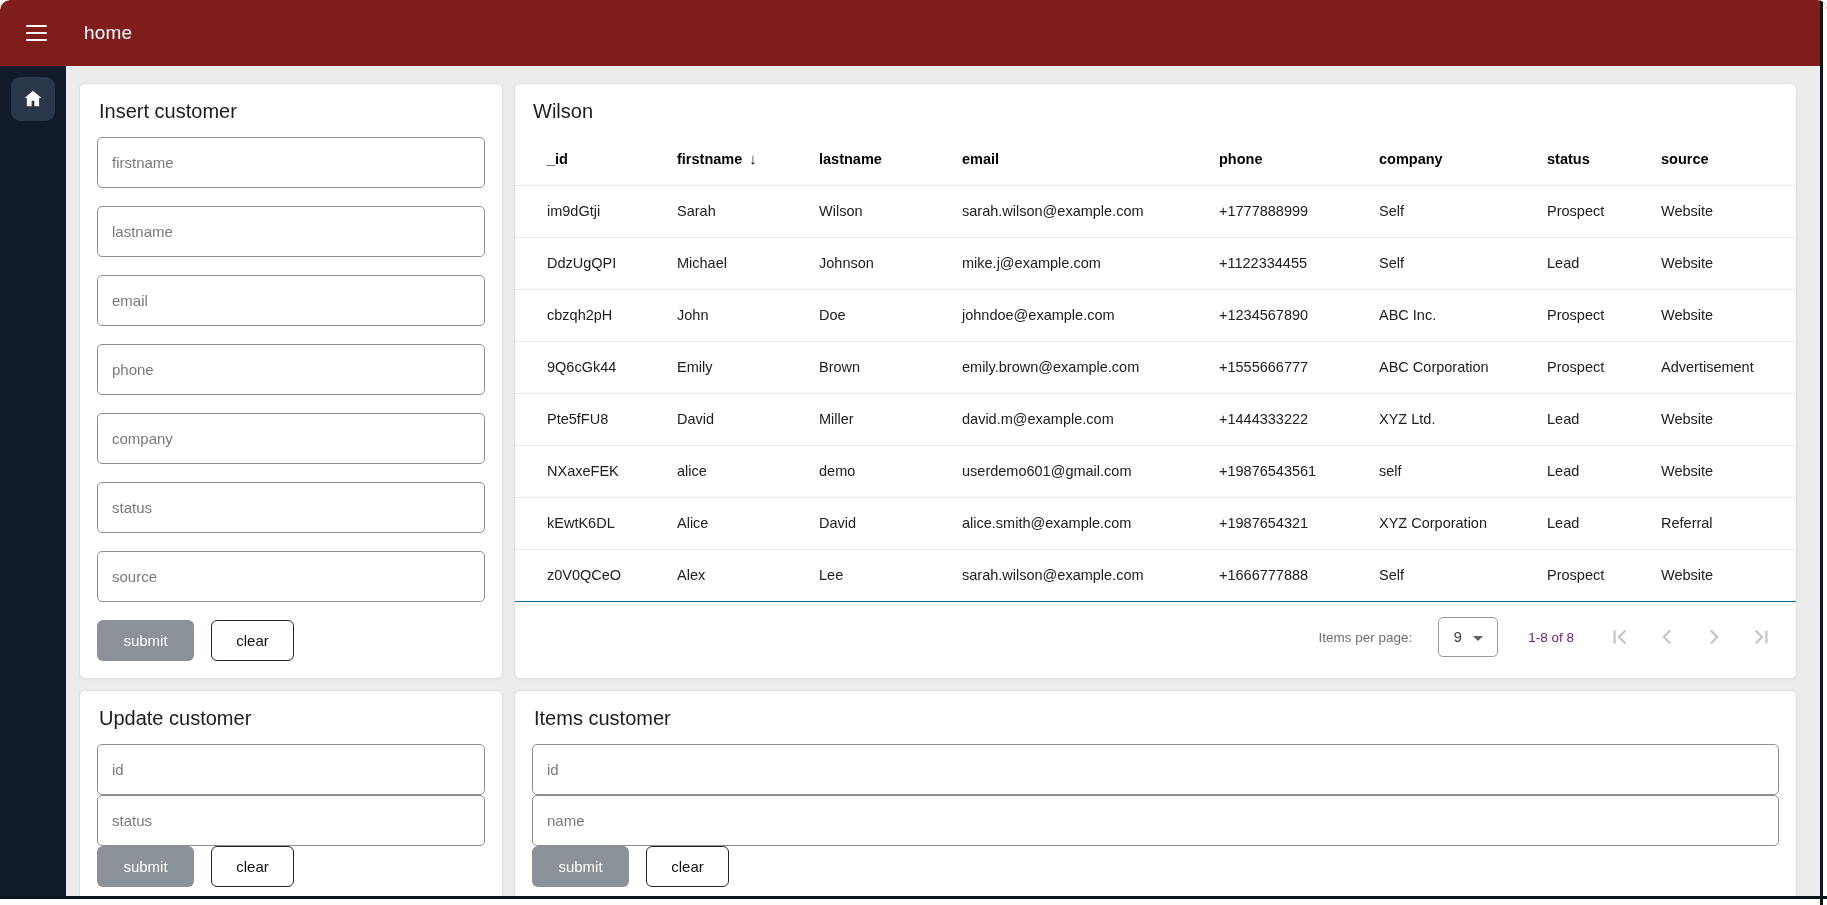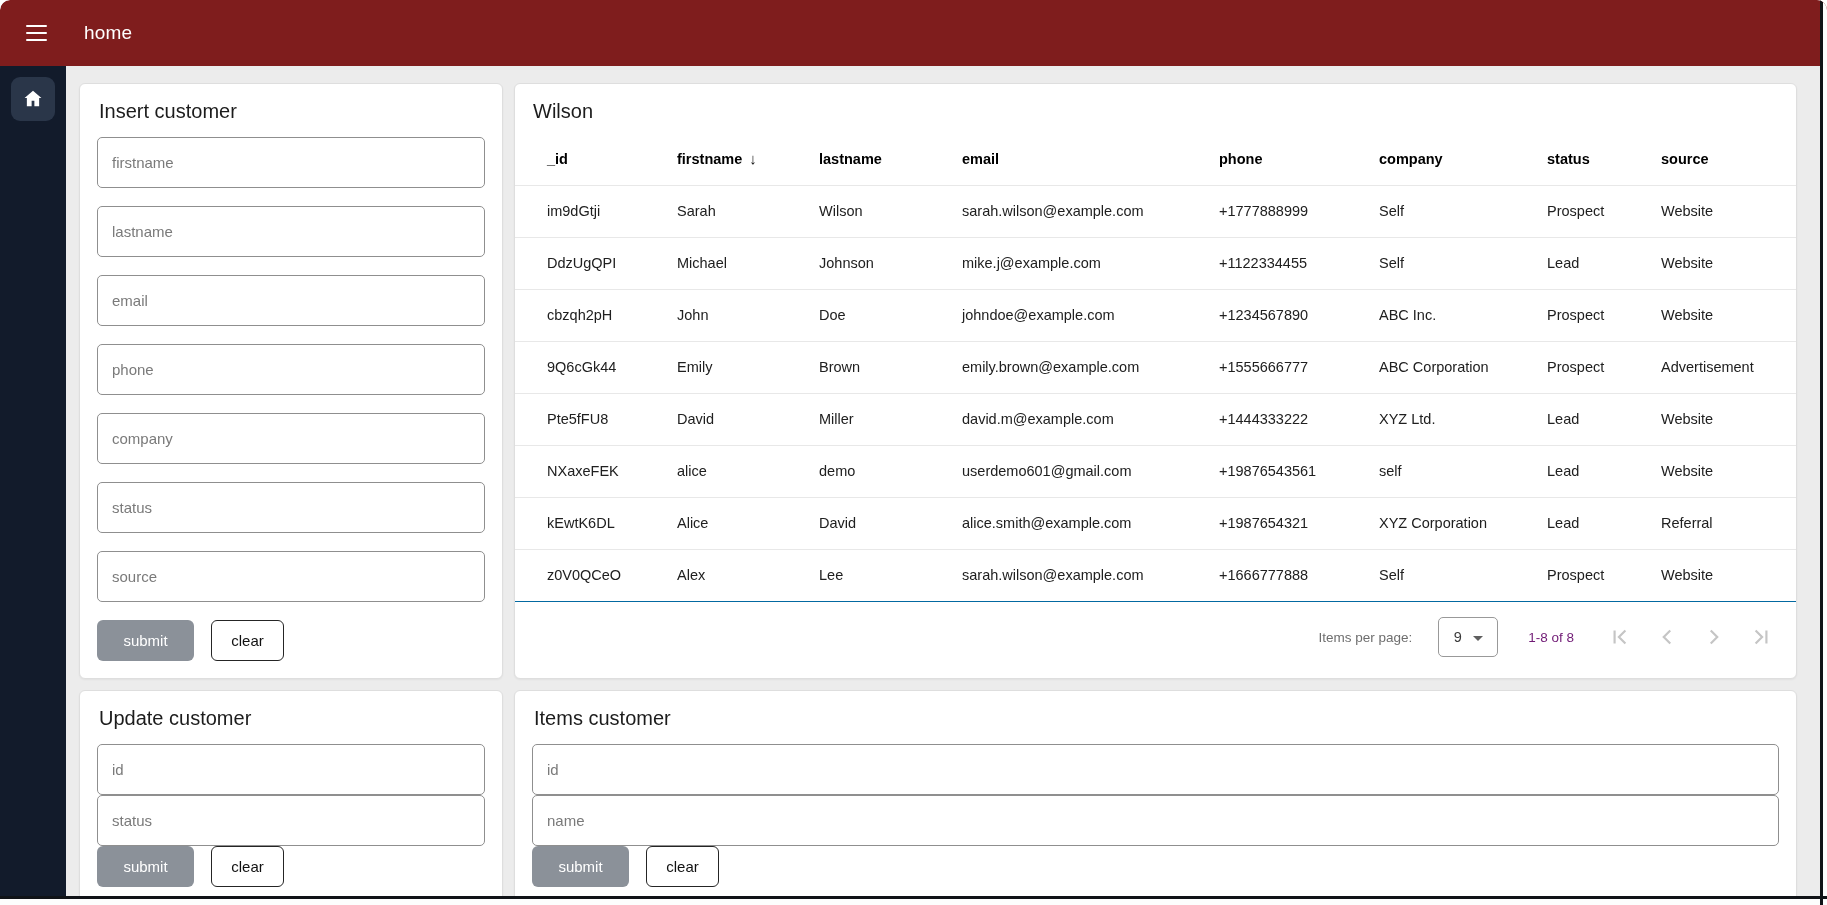--- a/index.html
+++ b/index.html
@@ -33,21 +33,21 @@
   .form-card{padding:14px 17px 0;}
   .tf{display:block;width:100%;height:51px;border:1px solid #8f8f8f;
       border-radius:5px;padding:0 14px;font-size:15px;color:#222;background:#fff;
       font-family:inherit;outline:none;}
   .tf::placeholder{color:#7a7a7a;opacity:1;}
   .insert-card .tf{margin-bottom:18px;}
   .btn-row{display:flex;gap:17px;align-items:center;}
   .btn{height:41px;border-radius:6px;font-size:15px;font-family:inherit;cursor:pointer;
        display:flex;align-items:center;justify-content:center;}
   .btn-submit{width:97px;background:#8b9199;color:#ffffff;border:none;}
-  .btn-clear{width:73px;background:#ffffff;color:#111111;border:1.5px solid #252525;}
+  .btn-clear{width:83px;background:#ffffff;color:#111111;border:1.5px solid #252525;}
 
   
   .table-card{display:flex;flex-direction:column;padding:14px 0 0;}
   .table-card .card-title{margin:2px 0 0 18px;}
   table{width:100%;border-collapse:collapse;table-layout:fixed;margin-top:10px;}
   th{font-weight:700;font-size:14.5px;color:#000;text-align:left;height:52px;
      border-bottom:1px solid #e8e8e8;cursor:pointer;white-space:nowrap;overflow:hidden;}
   td{font-size:14.5px;color:#202020;height:52px;border-top:1px solid #e8e8e8;
      white-space:nowrap;overflow:hidden;text-overflow:ellipsis;}
   tbody tr:last-child td{border-bottom:1px solid #0369a1;}

